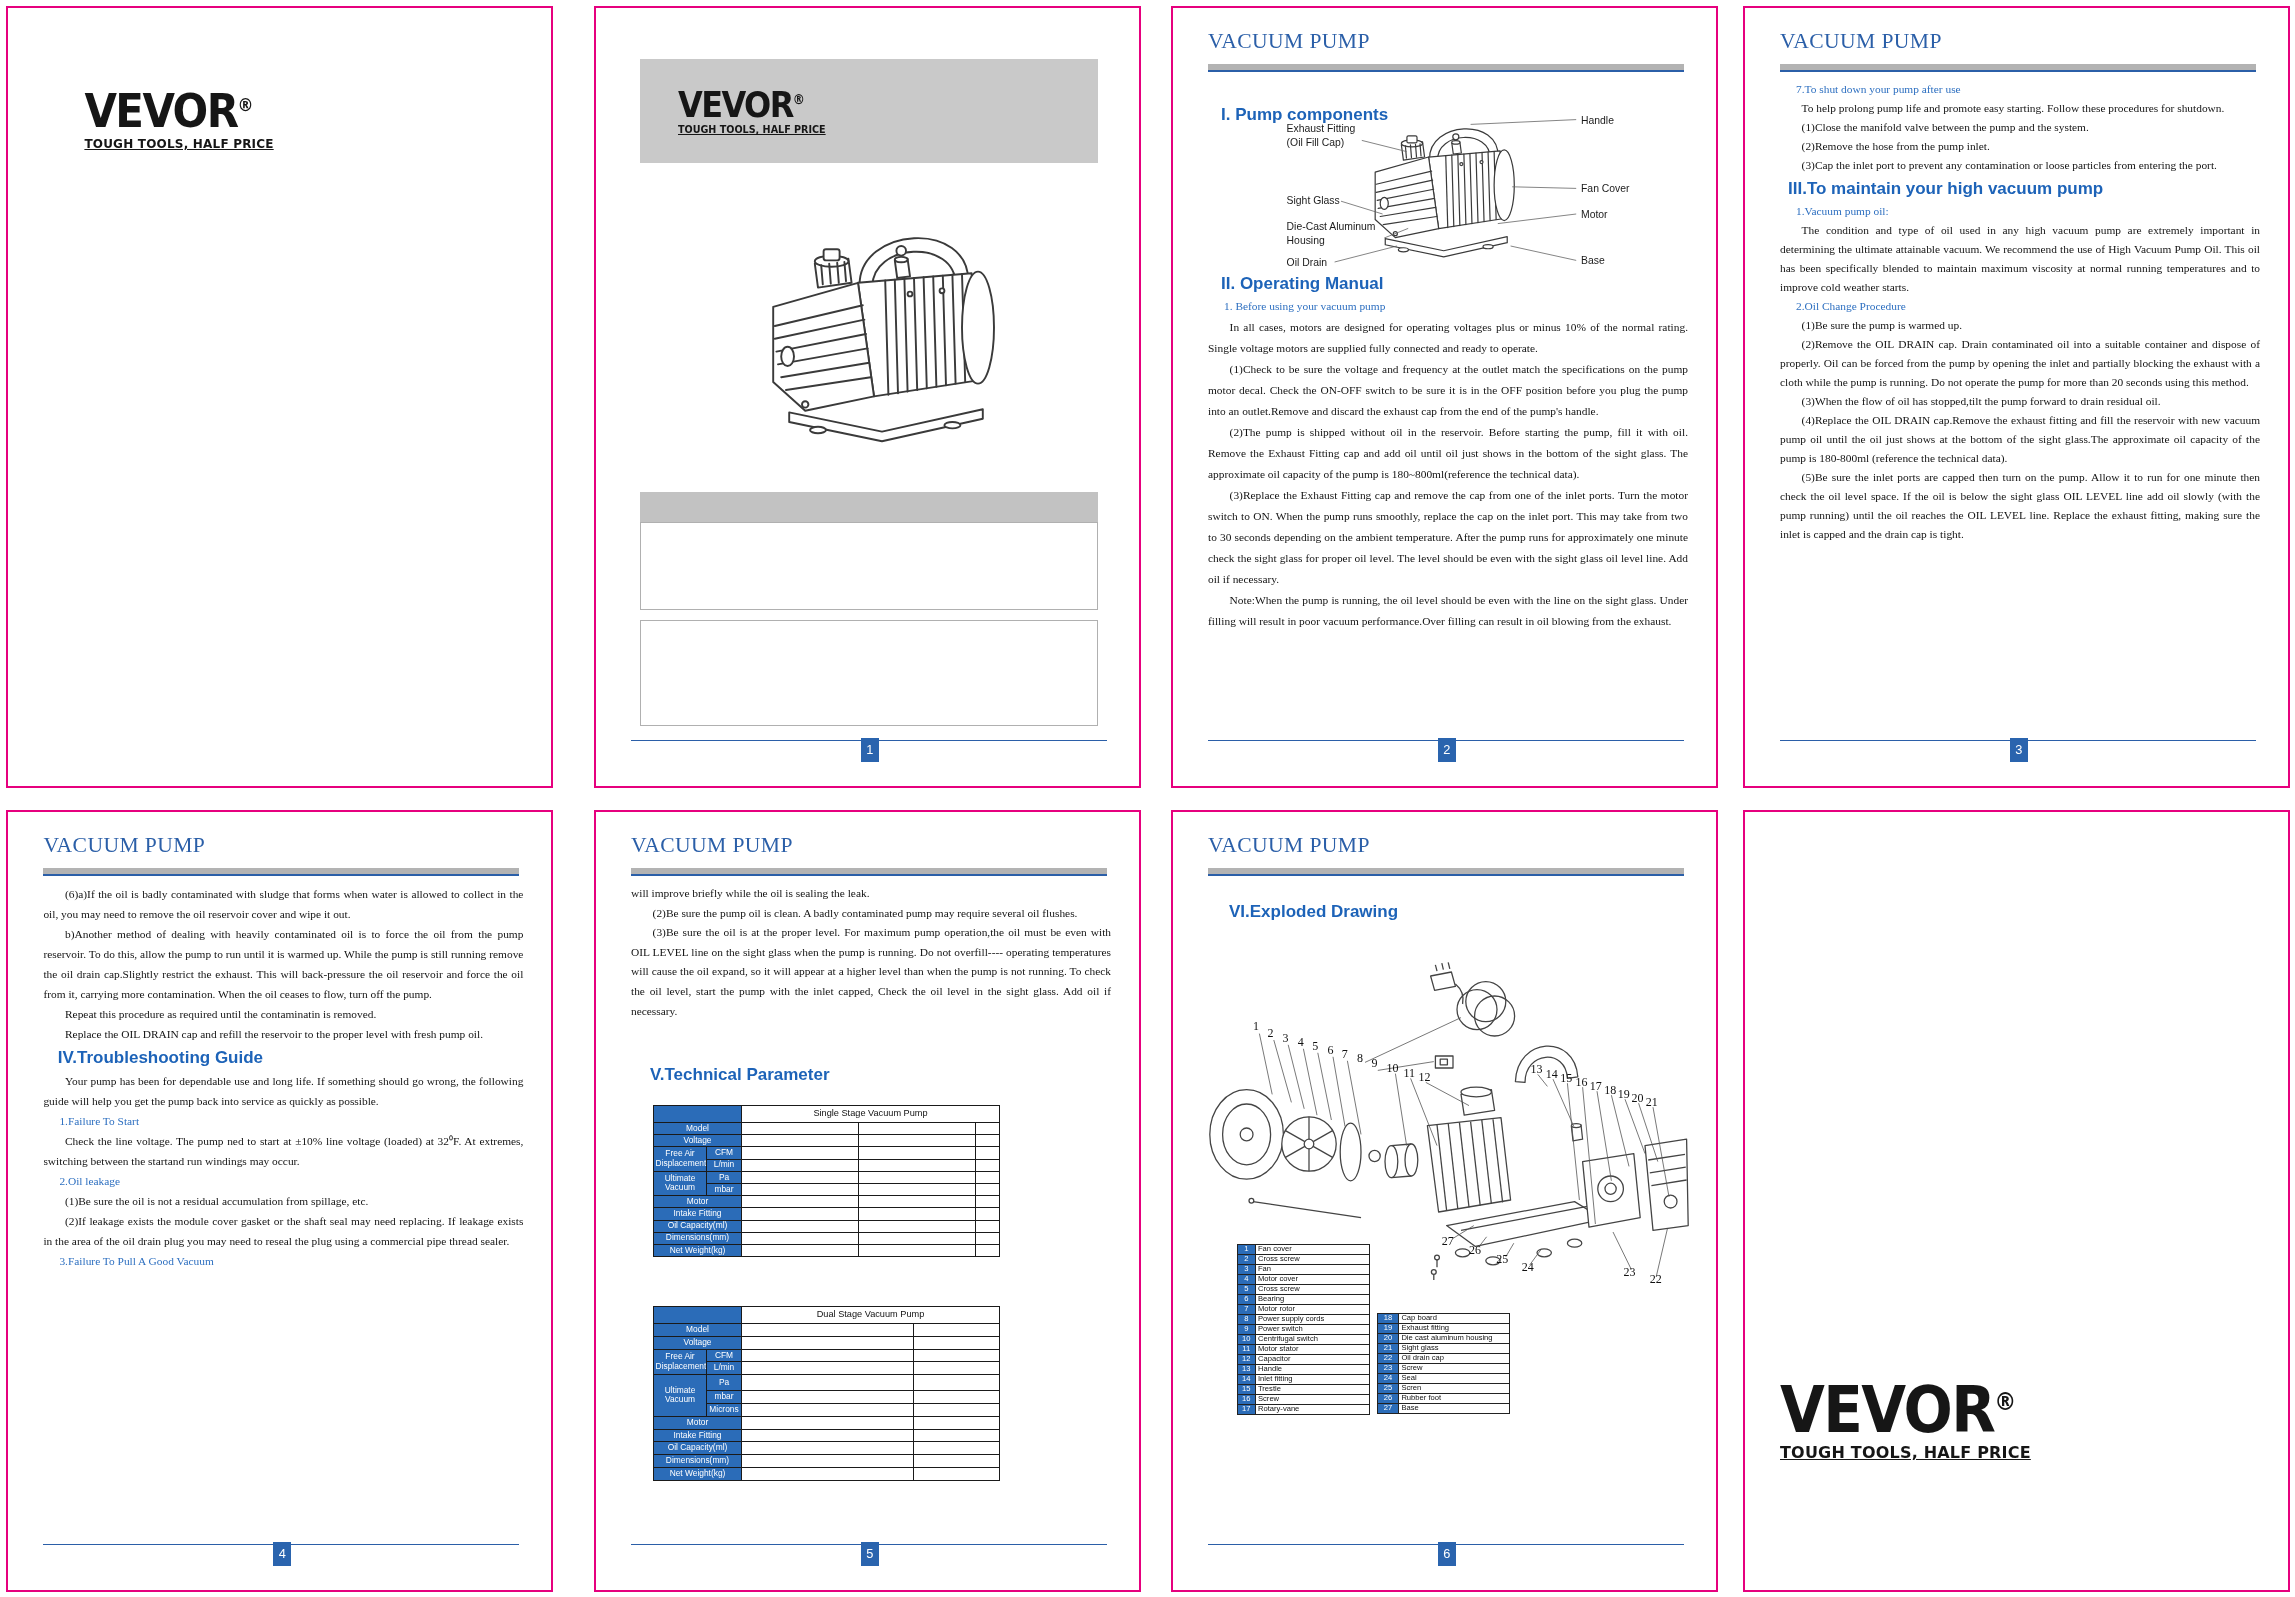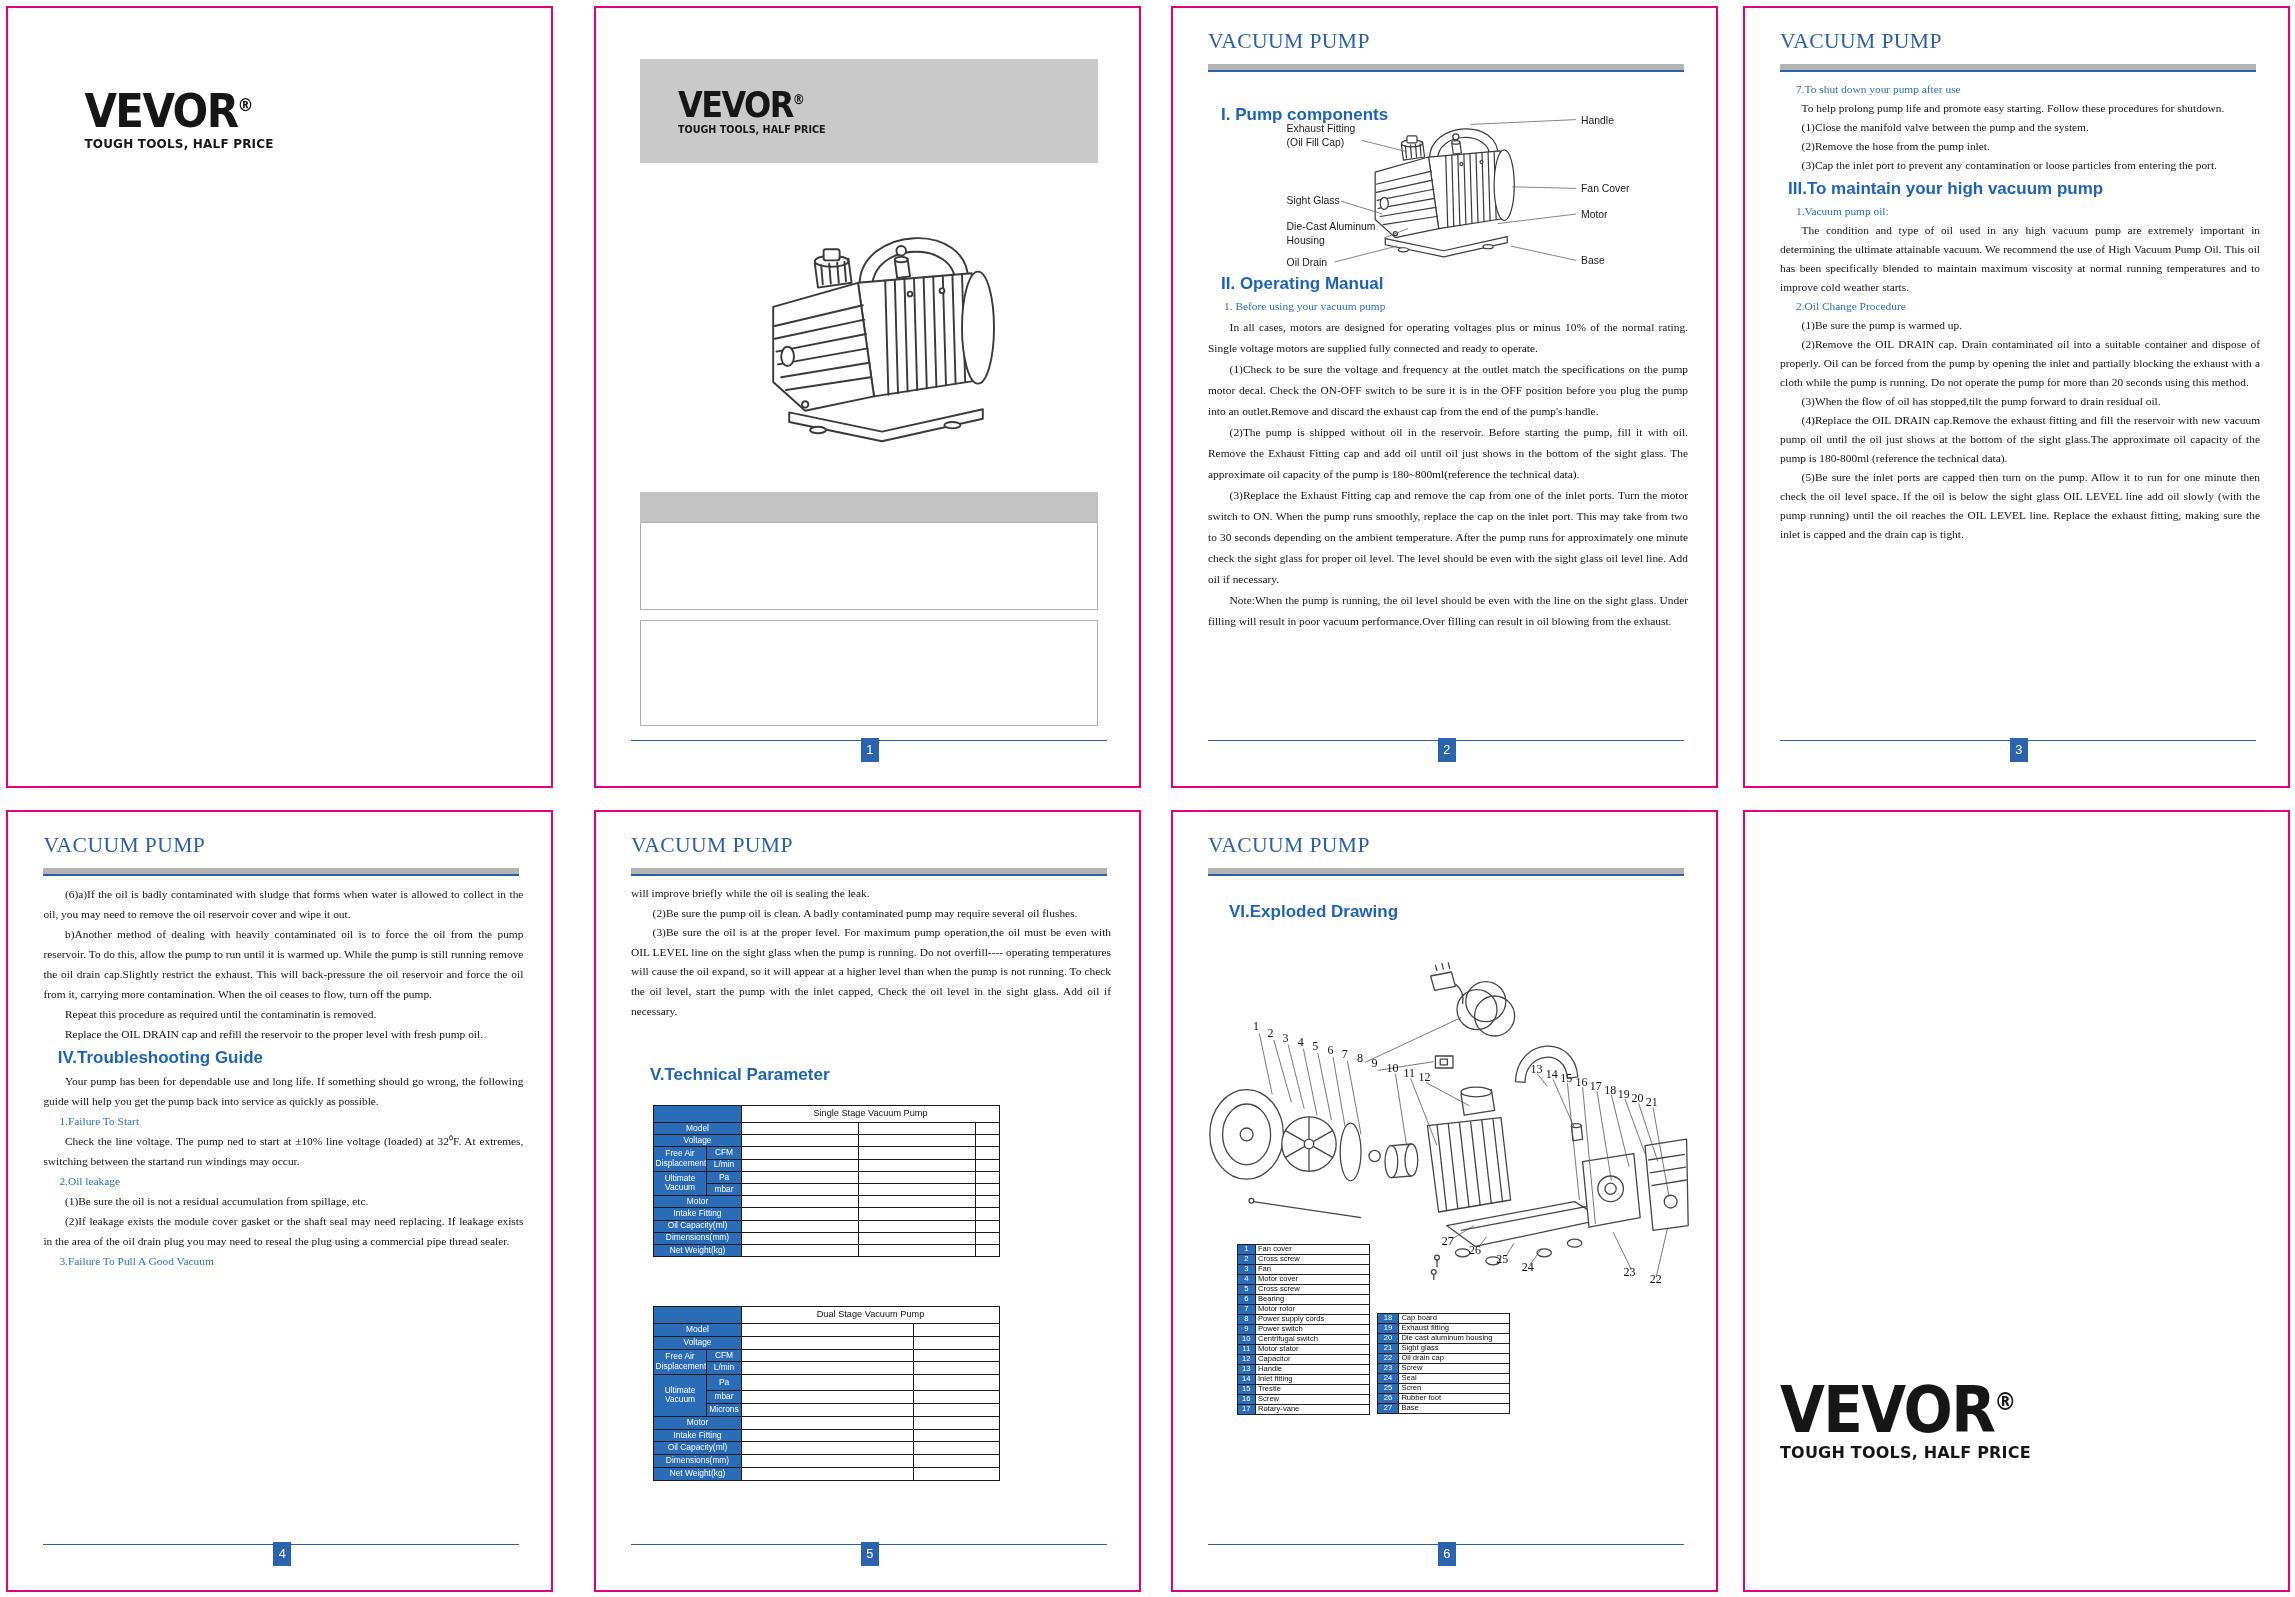--- a/index.html
+++ b/index.html
@@ -20,21 +20,21 @@
   .body p.cont{text-indent:0;}
   .sub{color:#2d6fc0;}
   
   .pl{border-top:1.6px solid #2b5fa8;left:35px;right:32px;top:732px;}
   .pn{width:17.6px;height:24px;background:#2a64ae;color:#fff;left:265px;top:730px;
       font:12.8px/24px "Liberation Sans",sans-serif;text-align:center;}
   
   .logo{font-family:"DejaVu Sans",sans-serif;font-weight:900;color:#161616;letter-spacing:-1.6px;
         transform:scaleY(1.1);transform-origin:left top;white-space:nowrap;}
   .logo .reg{font-size:38%;vertical-align:super;letter-spacing:0;}
-  .tag{font-family:"DejaVu Sans",sans-serif;font-weight:bold;color:#161616;white-space:nowrap;}
+  .tag{font-family:"DejaVu Sans",sans-serif;font-weight:bold;color:#161616;white-space:nowrap;text-decoration:underline;}
   
   .grayband{background:#c9c9c9;}
   .grayband2{background:#c2c2c2;}
   .whitebox{background:#fff;border:0.8px solid #b0b0b0;box-sizing:border-box;}
   
   table{border-collapse:collapse;}
   .tt{table-layout:fixed;}
   .tt td{border:0.8px solid #1a1a1a;font:8.4px/9.6px "Liberation Sans",sans-serif;height:11.2px;
          padding:0 1.6px;overflow:hidden;}
   .tt td.b{background:#2b6cb8;color:#fff;text-align:center;}

